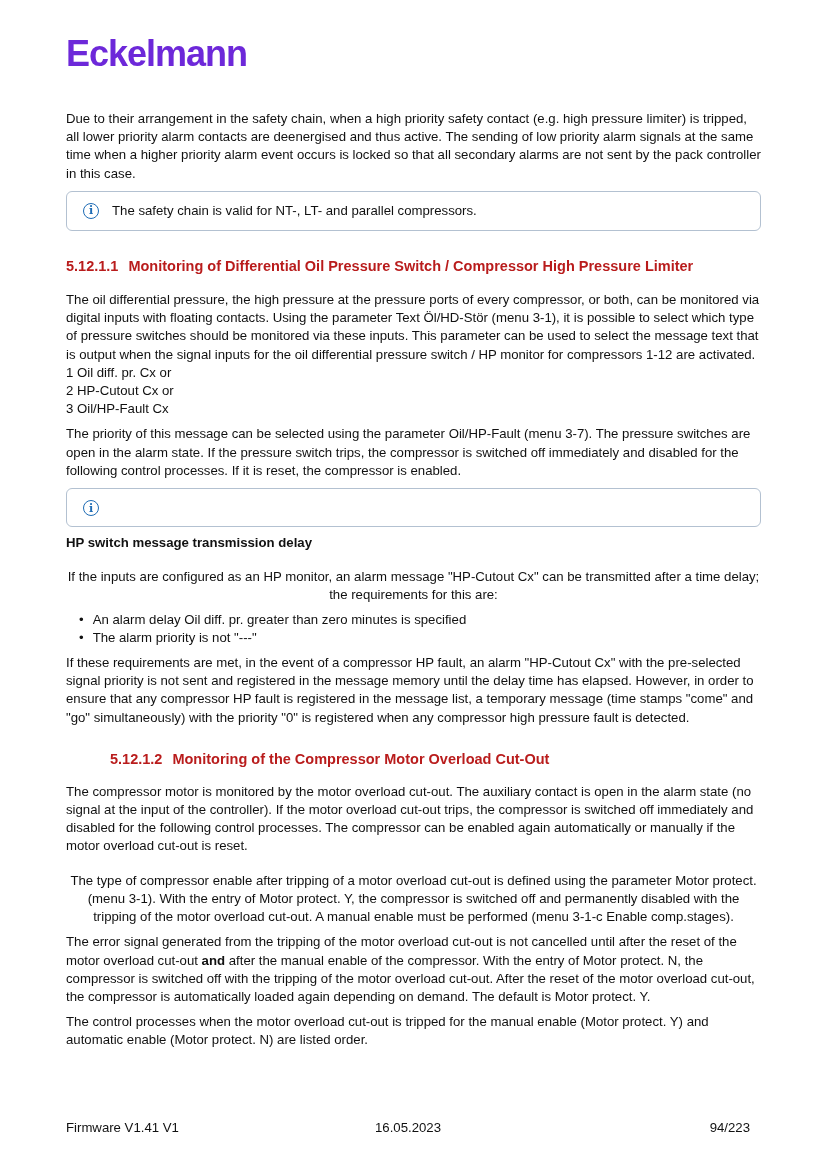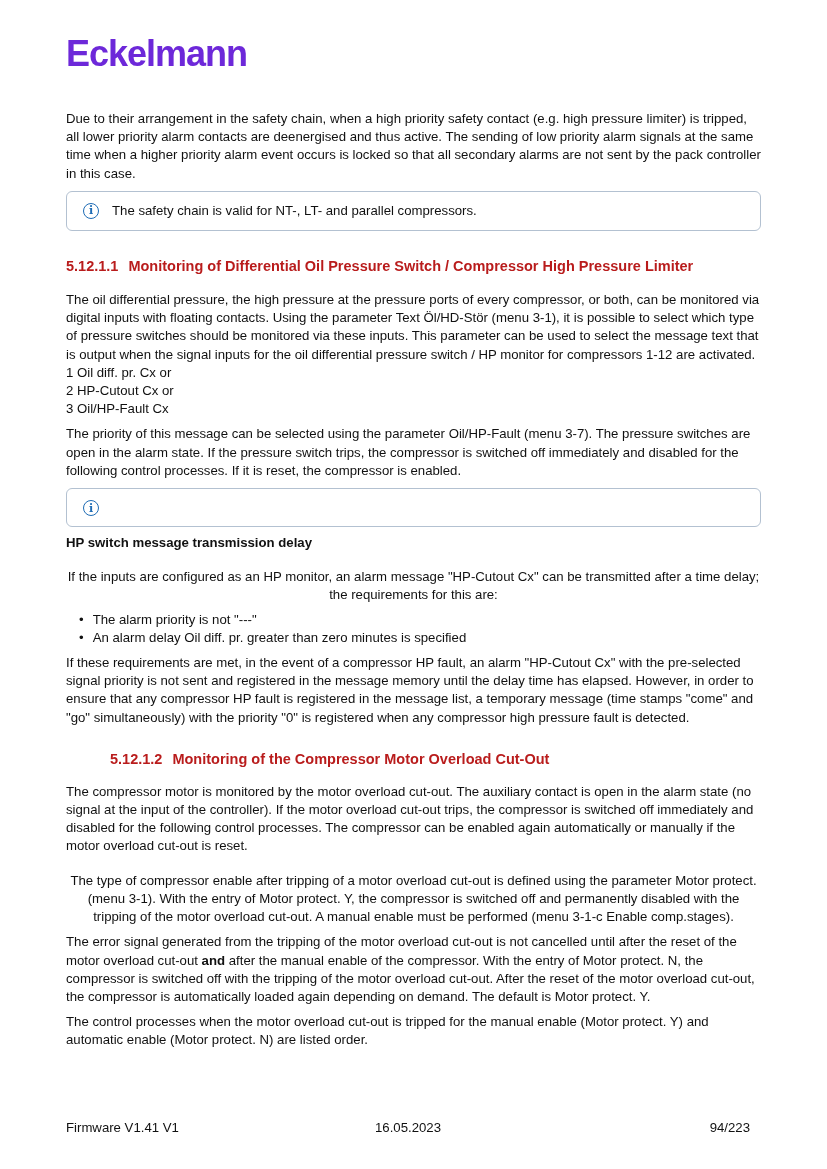--- a/index.html
+++ b/index.html
@@ -119,24 +119,24 @@
 
     <div class="infobox">
       <span class="info-icon">i</span>
     </div>
 
     <p class="subheading">HP switch message transmission delay</p>
     <p class="para-tight"><span>If the inputs are configured as an HP monitor, an alarm message "</span><span class="run-i">HP-Cutout Cx</span><span>" can be transmitted after a time delay; the requirements for this are:</span></p>
 
     <ul class="bullets">
       <li>
-          <span><span>The alarm priority is not "---"</span></span>
+          <span><span>An alarm delay </span><span class="run-i">Oil diff. pr.</span><span> greater than zero minutes is specified</span></span>
         </li>
       <li>
-          <span><span>An alarm delay </span><span class="run-i">Oil diff. pr.</span><span> greater than zero minutes is specified</span></span>
+          <span><span>The alarm priority is not "---"</span></span>
         </li>
     </ul>
 
     <p class="para-sm"><span>If these requirements are met, in the event of a compressor HP fault, an alarm "</span><span class="run-i">HP-Cutout Cx</span><span>" with the pre-selected signal priority is not sent and registered in the message memory until the delay time has elapsed. However, in order to ensure that any compressor HP fault is registered in the message list, a temporary message (time stamps "come" and "go" simultaneously) with the priority "0" is registered when any compressor high pressure fault is detected.</span></p>
 
     <div class="heading" style="margin-top:23px;margin-left:44px;">
       <span>5.12.1.2</span>
       <span>Monitoring of the Compressor Motor Overload Cut-Out</span>
     </div>
 

